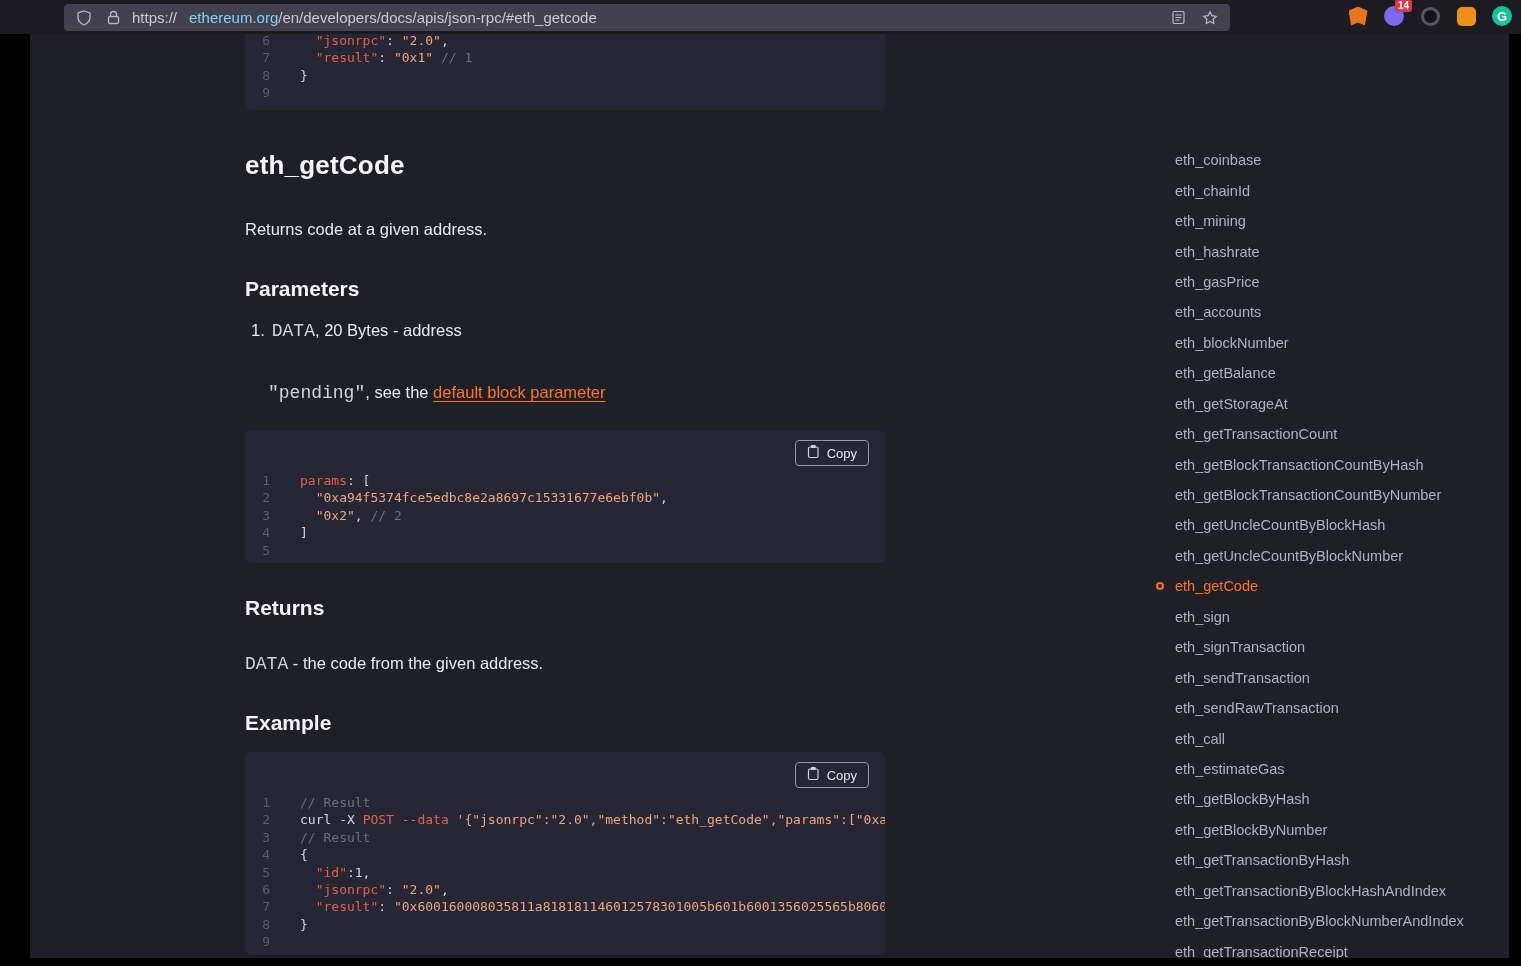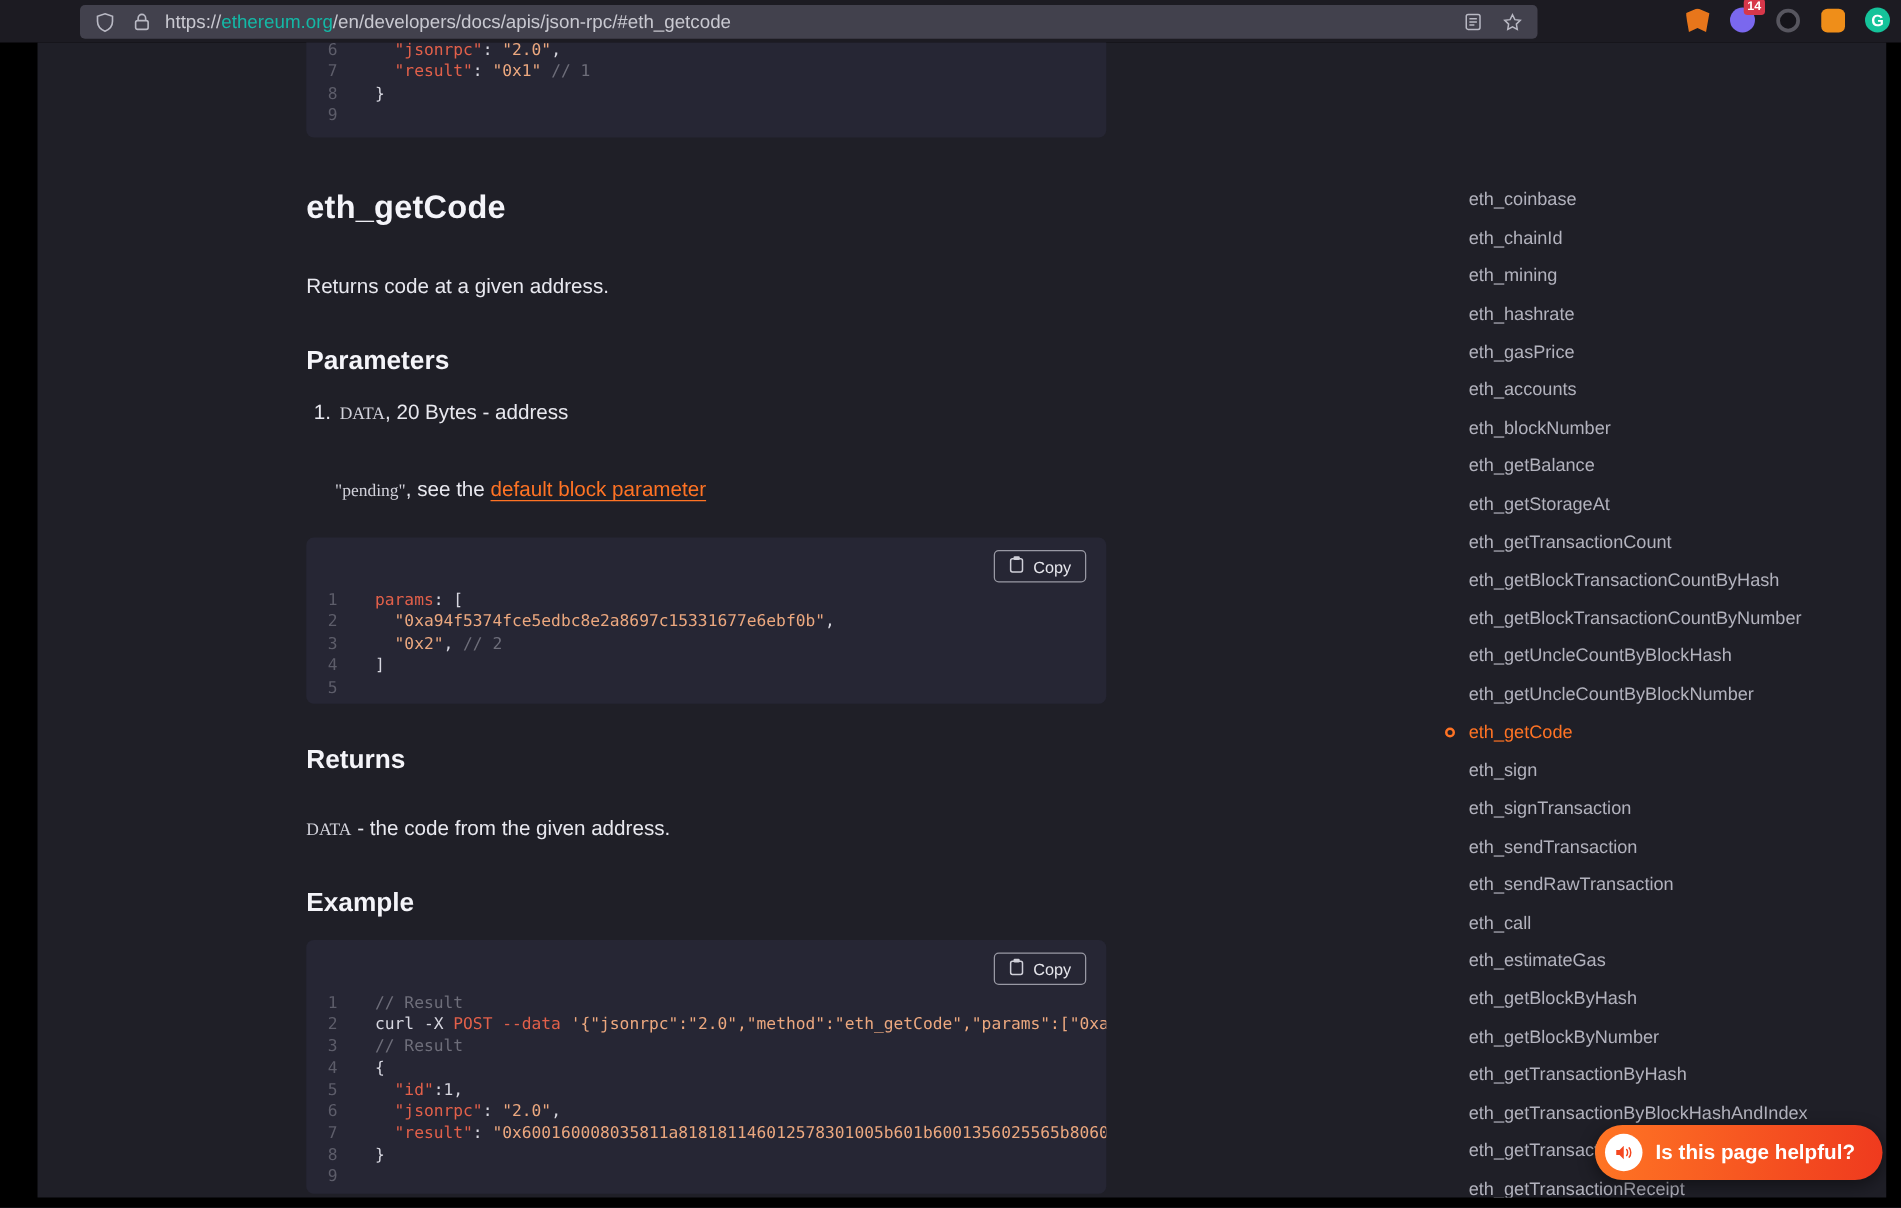--- a/index.html
+++ b/index.html
@@ -4,21 +4,21 @@
 <style>
   * { box-sizing: border-box; margin: 0; padding: 0; }
   html, body { width: 1521px; height: 966px; overflow: hidden; }
   body { background: #000; font-family: "Liberation Sans", sans-serif; position: relative; }
 
   
   .toolbar { position: absolute; top: 0; left: 0; width: 1521px; height: 34px; background: #1c1b22; }
   .urlbar { position: absolute; left: 64px; top: 4px; width: 1166px; height: 27px; background: #42414d;
             border-radius: 4px; display: flex; align-items: center; padding: 0 10px; gap: 9px; }
   .url-text { font-size: 15px; color: #c9c9d1; white-space: nowrap; overflow: hidden; flex: 1; }
-  .url-text .domain { color: #14b8a6; }
+  .url-text .domain { color: #7dd3fc; margin-left: 12px; }
   .urlbar-right { display: flex; align-items: center; gap: 12px; }
   .icon-btn { display: flex; align-items: center; justify-content: center; width: 20px; height: 20px; }
   .ext-icons { position: absolute; right: 8px; top: 5px; display: flex; gap: 14px; align-items: center; }
   .ext { width: 22px; height: 22px; position: relative; display: flex; align-items: center; justify-content: center; }
   .ext-fox { width: 19px; height: 19px; background: #e8761b; clip-path: polygon(50% 0, 100% 22%, 86% 100%, 50% 84%, 14% 100%, 0 22%); }
   .ext-purple { width: 20px; height: 20px; border-radius: 50%; background: #7a68ee; }
   .ext-badge { position: absolute; top: -6px; right: -7px; background: #d7374a; color: #fff; font-size: 10px;
                line-height: 13px; padding: 0 3px; border-radius: 3px; font-weight: 700; }
   .ext-ring { width: 19px; height: 19px; border-radius: 50%; background: #15141a; border: 3px solid #57565f; }
   .ext-orange { width: 19px; height: 19px; border-radius: 5px; background: #ef8e19; }
@@ -26,21 +26,21 @@
                font-weight: 700; display: flex; align-items: center; justify-content: center; }
 
   
   .viewport { position: absolute; left: 30px; top: 34px; right: 12px; bottom: 8px; background: #1f1f27; overflow: hidden; }
 
   .page-title { position: absolute; left: 215px; top: 116px; font-size: 26px; font-weight: 700; color: #f4f4f9; letter-spacing: .2px; }
   .para { position: absolute; font-size: 16.5px; color: #e8e8ef; }
   .section-title { position: absolute; left: 215px; font-size: 21px; font-weight: 700; color: #f4f4f9; }
   .list-item { position: absolute; font-size: 16.5px; color: #e8e8ef; white-space: nowrap; }
   .list-item .num { margin-right: 7px; }
-  .inline-code { font-family: Liberation Serif, serif; font-size: 14px; color: #d2d2db; }
+  .inline-code { font-family: Liberation Mono, monospace; font-size: 18px; color: #d2d2db; }
   .doc-link { color: #ff7324; text-decoration: underline; text-underline-offset: 3px; cursor: pointer; }
 
   
   .code-block { position: absolute; left: 215px; width: 640px; background: #262634; border-radius: 6px;
                 font-family: "DejaVu Sans Mono", monospace; font-size: 13px; overflow: hidden; }
   .top-block { top: -2px; border-radius: 0 0 6px 6px; padding-bottom: 4px; }
   .copy-row { display: flex; justify-content: flex-end; padding: 10px 16px 6px; }
   .copy-btn { display: flex; align-items: center; gap: 7px; height: 26px; padding: 0 11px;
               border: 1px solid #9999a4; border-radius: 4px; background: transparent; color: #e6e6ec;
               font-family: "Liberation Sans", sans-serif; font-size: 13px; cursor: pointer; }
@@ -275,23 +275,14 @@
         <span>eth_getTransactionByBlockHashAndIndex</span>
       </div>
       <div class="toc-item">
         <span>eth_getTransactionByBlockNumberAndIndex</span>
       </div>
       <div class="toc-item">
         <span>eth_getTransactionReceipt</span>
       </div>
     </nav>
 
-  <button class="feedback-btn">
-    <span class="feedback-icon-circle">
-      <svg width="16" height="16" viewBox="0 0 24 24">
-          <path d="M12 4L7 9H3v6h4l5 5V4z" fill="#f5471f"></path>
-          <path d="M15.5 8.5c1.5 1.2 1.5 5.8 0 7M18.5 6.5c2.5 2.2 2.5 8.8 0 11" stroke="#f5471f" stroke-width="1.8" fill="none" stroke-linecap="round"></path>
-        </svg>
-    </span>
-    <span>Is this page helpful?</span>
-  </button>
 
 </div>
 
 </body></html>

